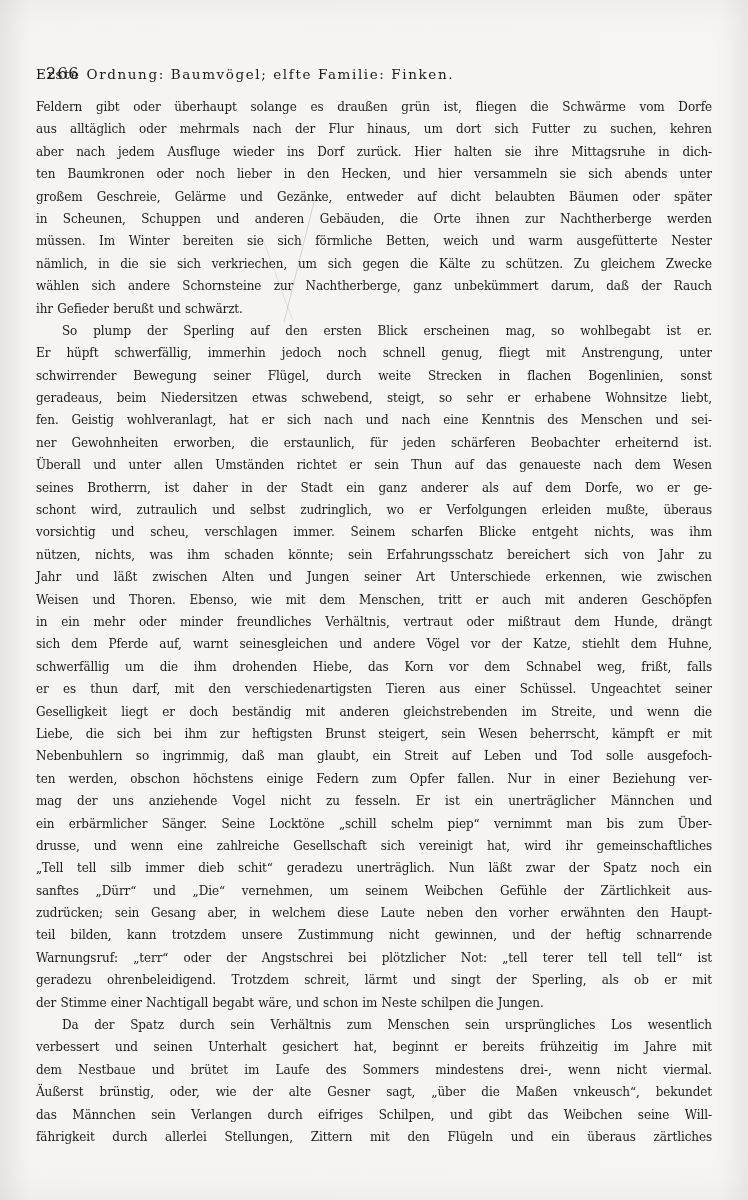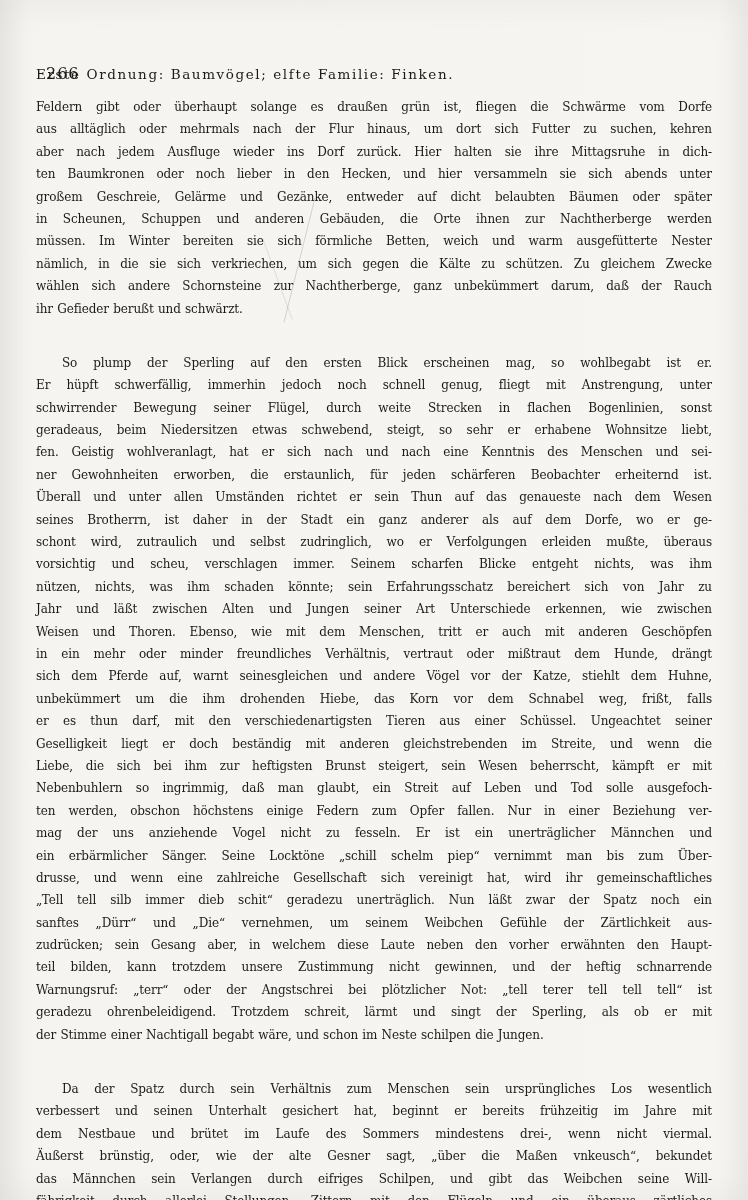--- a/index.html
+++ b/index.html
@@ -64,21 +64,20 @@
     text-align: justify;
     text-align-last: justify;
     letter-spacing: -0.1px;
     word-spacing: 0.5px;
   }
   .line.lastline {
     text-align-last: left;
   }
   .para.indent .line:first-child {
     text-indent: 26px;
-    margin-top: 32px;
   }
   
   .artifact {
     position: absolute;
     background: rgba(60, 58, 55, 0.18);
     pointer-events: none;
   }
   .artifact.a1 {
     left: 299px;
     top: 196px;
@@ -126,21 +125,21 @@
         <div class="line">ner Gewohnheiten erworben, die erstaunlich, für jeden schärferen Beobachter erheiternd ist.</div>
         <div class="line">Überall und unter allen Umständen richtet er sein Thun auf das genaueste nach dem Wesen</div>
         <div class="line">seines Brotherrn, ist daher in der Stadt ein ganz anderer als auf dem Dorfe, wo er ge-</div>
         <div class="line">schont wird, zutraulich und selbst zudringlich, wo er Verfolgungen erleiden mußte, überaus</div>
         <div class="line">vorsichtig und scheu, verschlagen immer.  Seinem scharfen Blicke entgeht nichts, was ihm</div>
         <div class="line">nützen, nichts, was ihm schaden könnte; sein Erfahrungsschatz bereichert sich von Jahr zu</div>
         <div class="line">Jahr und läßt zwischen Alten und Jungen seiner Art Unterschiede erkennen, wie zwischen</div>
         <div class="line">Weisen und Thoren.  Ebenso, wie mit dem Menschen, tritt er auch mit anderen Geschöpfen</div>
         <div class="line">in ein mehr oder minder freundliches Verhältnis, vertraut oder mißtraut dem Hunde, drängt</div>
         <div class="line">sich dem Pferde auf, warnt seinesgleichen und andere Vögel vor der Katze, stiehlt dem Huhne,</div>
-        <div class="line">unbekümmert um die ihm drohenden Hiebe, das Korn vor dem Schnabel weg, frißt, falls</div>
+        <div class="line">schwerfällig um die ihm drohenden Hiebe, das Korn vor dem Schnabel weg, frißt, falls</div>
         <div class="line">er es thun darf, mit den verschiedenartigsten Tieren aus einer Schüssel.  Ungeachtet seiner</div>
         <div class="line">Geselligkeit liegt er doch beständig mit anderen gleichstrebenden im Streite, und wenn die</div>
         <div class="line">Liebe, die sich bei ihm zur heftigsten Brunst steigert, sein Wesen beherrscht, kämpft er mit</div>
         <div class="line">Nebenbuhlern so ingrimmig, daß man glaubt, ein Streit auf Leben und Tod solle ausgefoch-</div>
         <div class="line">ten werden, obschon höchstens einige Federn zum Opfer fallen.  Nur in einer Beziehung ver-</div>
         <div class="line">mag der uns anziehende Vogel nicht zu fesseln.  Er ist ein unerträglicher Männchen und</div>
         <div class="line">ein erbärmlicher Sänger.  Seine Locktöne „schill schelm piep“ vernimmt man bis zum Über-</div>
         <div class="line">drusse, und wenn eine zahlreiche Gesellschaft sich vereinigt hat, wird ihr gemeinschaftliches</div>
         <div class="line">„Tell tell silb immer dieb schit“ geradezu unerträglich.  Nun läßt zwar der Spatz noch ein</div>
         <div class="line">sanftes „Dürr“ und „Die“ vernehmen, um seinem Weibchen Gefühle der Zärtlichkeit aus-</div>

